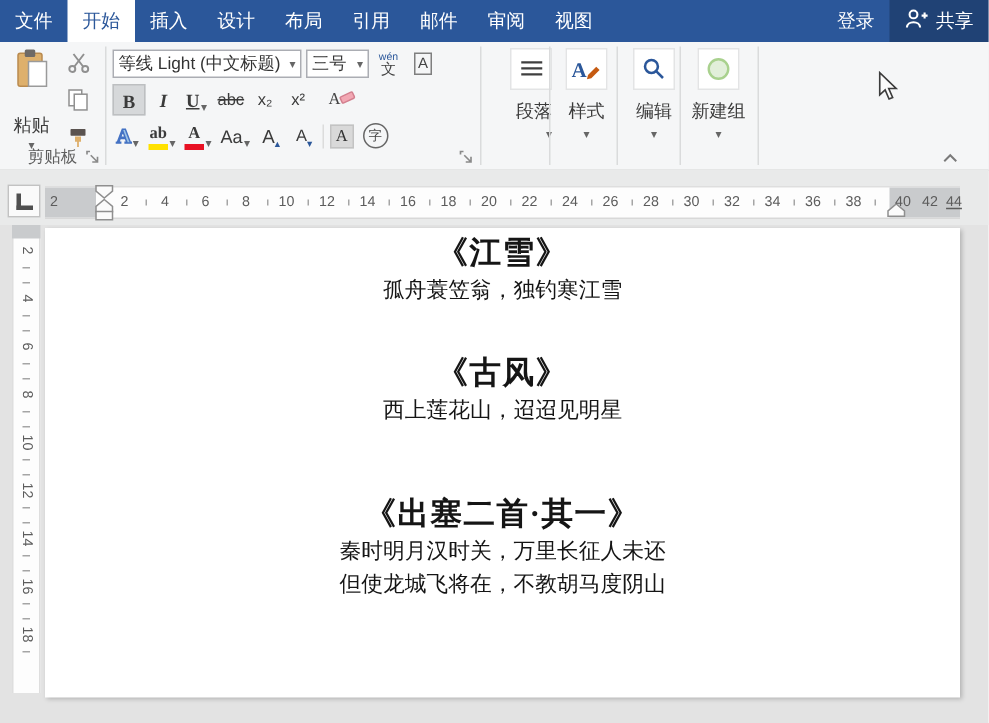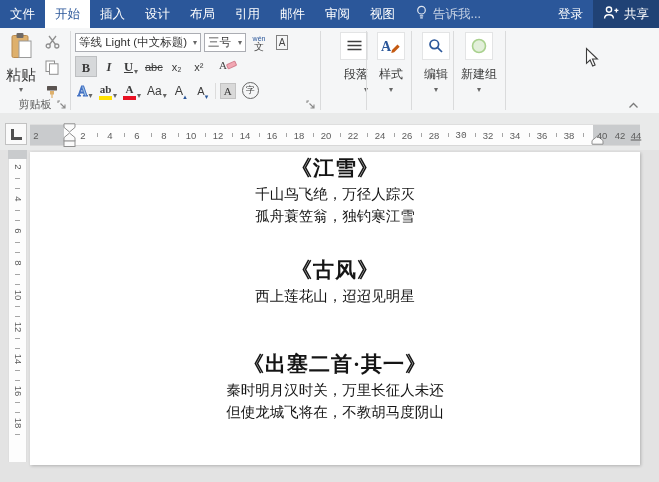--- a/index.html
+++ b/index.html
@@ -16,21 +16,21 @@
   .tab.dark{background:rgba(0,0,0,.24)}
   .tab.push{margin-left:auto}
   
   .ribbon{position:absolute;top:28px;left:0;right:0;height:85px;background:#f5f6f7;border-bottom:1px solid #cccdce}
   .gsep{position:absolute;top:3px;bottom:3px;width:1px;background:#dadbdc}
   .group-label{position:absolute;bottom:1px;left:0;right:0;text-align:center;font-size:11px;color:#5f5f5f}
   .launcher{position:absolute;bottom:3px;width:10px;height:10px;line-height:0}
   
   .g-clip{position:absolute;left:0;top:0;width:70px;height:100%}
   .paste-btn{position:absolute;left:5px;top:4px;width:32px;height:74px;display:flex;flex-direction:column;align-items:center;gap:1px}
-  .paste-btn .plabel{font-size:15px;color:#3b3b3b;margin-top:2px}
+  .paste-btn .plabel{font-size:12px;color:#3b3b3b;margin-top:10px}
   .caret{font-size:8px;color:#666;line-height:8px}
   .clip-col{position:absolute;left:42px;top:7px;display:flex;flex-direction:column;gap:7px;align-items:center}
   .smallbtn{width:20px;height:18px;display:flex;align-items:center;justify-content:center}
   
   .g-font{position:absolute;left:71px;top:0;width:249px;height:100%}
   .frow{position:absolute;left:4px;display:flex;align-items:center;gap:3px}
   .row1{top:4px;height:21px}
   .row2{top:28px;height:21px;gap:2px}
   .row3{top:52px;height:21px;gap:2px}
   .combo{background:#fff;border:1px solid #abadb3;height:19px;display:flex;align-items:center;font-size:11.5px;color:#333;padding:0 3px;box-sizing:border-box}
@@ -113,27 +113,20 @@
     </div>
     <div class="tab">
       <span>邮件</span>
     </div>
     <div class="tab">
       <span>审阅</span>
     </div>
     <div class="tab">
       <span>视图</span>
     </div>
-    <div class="tab muted">
-      <span><svg width="13" height="15" viewBox="0 0 13 15" fill="none" stroke="rgba(255,255,255,.85)" stroke-width="1.2">
-          <circle cx="6.5" cy="5.2" r="3.8"></circle>
-          <path d="M4.8 10.8h3.4M5.2 12.8h2.6"></path>
-        </svg></span>
-      <span>告诉我...</span>
-    </div>
     <div class="tab push">
       <span>登录</span>
     </div>
     <div class="tab dark">
       <span><svg width="16" height="15" viewBox="0 0 16 15" fill="none" stroke="#fff" stroke-width="1.4">
           <circle cx="6" cy="4.6" r="2.6"></circle>
           <path d="M1.6 13.4c0-4.8 8.8-4.8 8.8 0"></path>
           <path d="M11.4 5.4h4M13.4 3.4v4"></path>
         </svg></span>
       <span>共享</span>
@@ -355,21 +348,21 @@
       <span class="hnum" style="left: 296px;">20</span>
       <span class="htick" style="left: 309.5px;"></span>
       <span class="hnum" style="left: 323px;">22</span>
       <span class="htick" style="left: 336.5px;"></span>
       <span class="hnum" style="left: 350px;">24</span>
       <span class="htick" style="left: 363.5px;"></span>
       <span class="hnum" style="left: 377px;">26</span>
       <span class="htick" style="left: 390.5px;"></span>
       <span class="hnum" style="left: 404px;">28</span>
       <span class="htick" style="left: 417.5px;"></span>
-      <span class="hnum" style="left: 431px; font-family: Liberation Mono, monospace;">30</span>
+      <span class="hnum" style="left: 431px;">30</span>
       <span class="htick" style="left: 444.5px;"></span>
       <span class="hnum" style="left: 458px;">32</span>
       <span class="htick" style="left: 471.5px;"></span>
       <span class="hnum" style="left: 485px;">34</span>
       <span class="htick" style="left: 498.5px;"></span>
       <span class="hnum" style="left: 512px;">36</span>
       <span class="htick" style="left: 525.5px;"></span>
       <span class="hnum" style="left: 539px;">38</span>
       <span class="htick" style="left: 552.5px;"></span>
       <span class="hnum" style="left: 572px;">40</span>
@@ -405,21 +398,20 @@
     <span class="vtick" style="top: 252px;"></span>
     <span class="vnum" style="top: 273px;">18</span>
     <span class="vtick" style="top: 262px;"></span>
     <span class="vtick" style="top: 284px;"></span>
   </div>
 
 <div class="page">
   <div class="page-content" id="poems">
       <div class="poem">
         <div class="poem-title">《江雪》</div>
-        <div class="poem-line">千山鸟飞绝，万径人踪灭</div>
         <div class="poem-line">孤舟蓑笠翁，独钓寒江雪</div>
       </div>
       <div class="poem">
         <div class="poem-title">《古风》</div>
         <div class="poem-line">西上莲花山，迢迢见明星</div>
       </div>
       <div class="poem">
         <div class="poem-title">《出塞二首·其一》</div>
         <div class="poem-line">秦时明月汉时关，万里长征人未还</div>
         <div class="poem-line">但使龙城飞将在，不教胡马度阴山</div>

